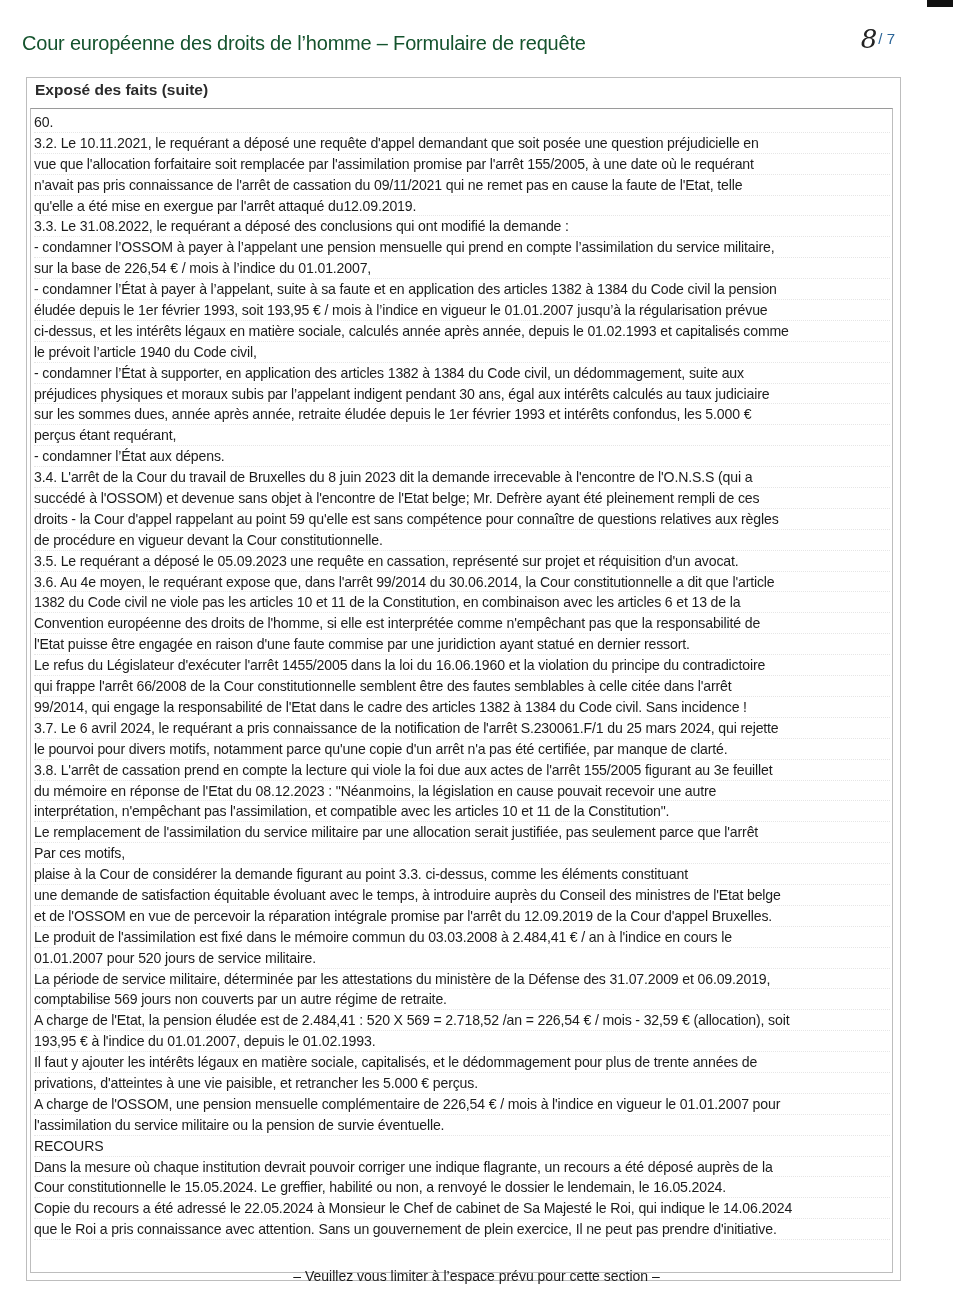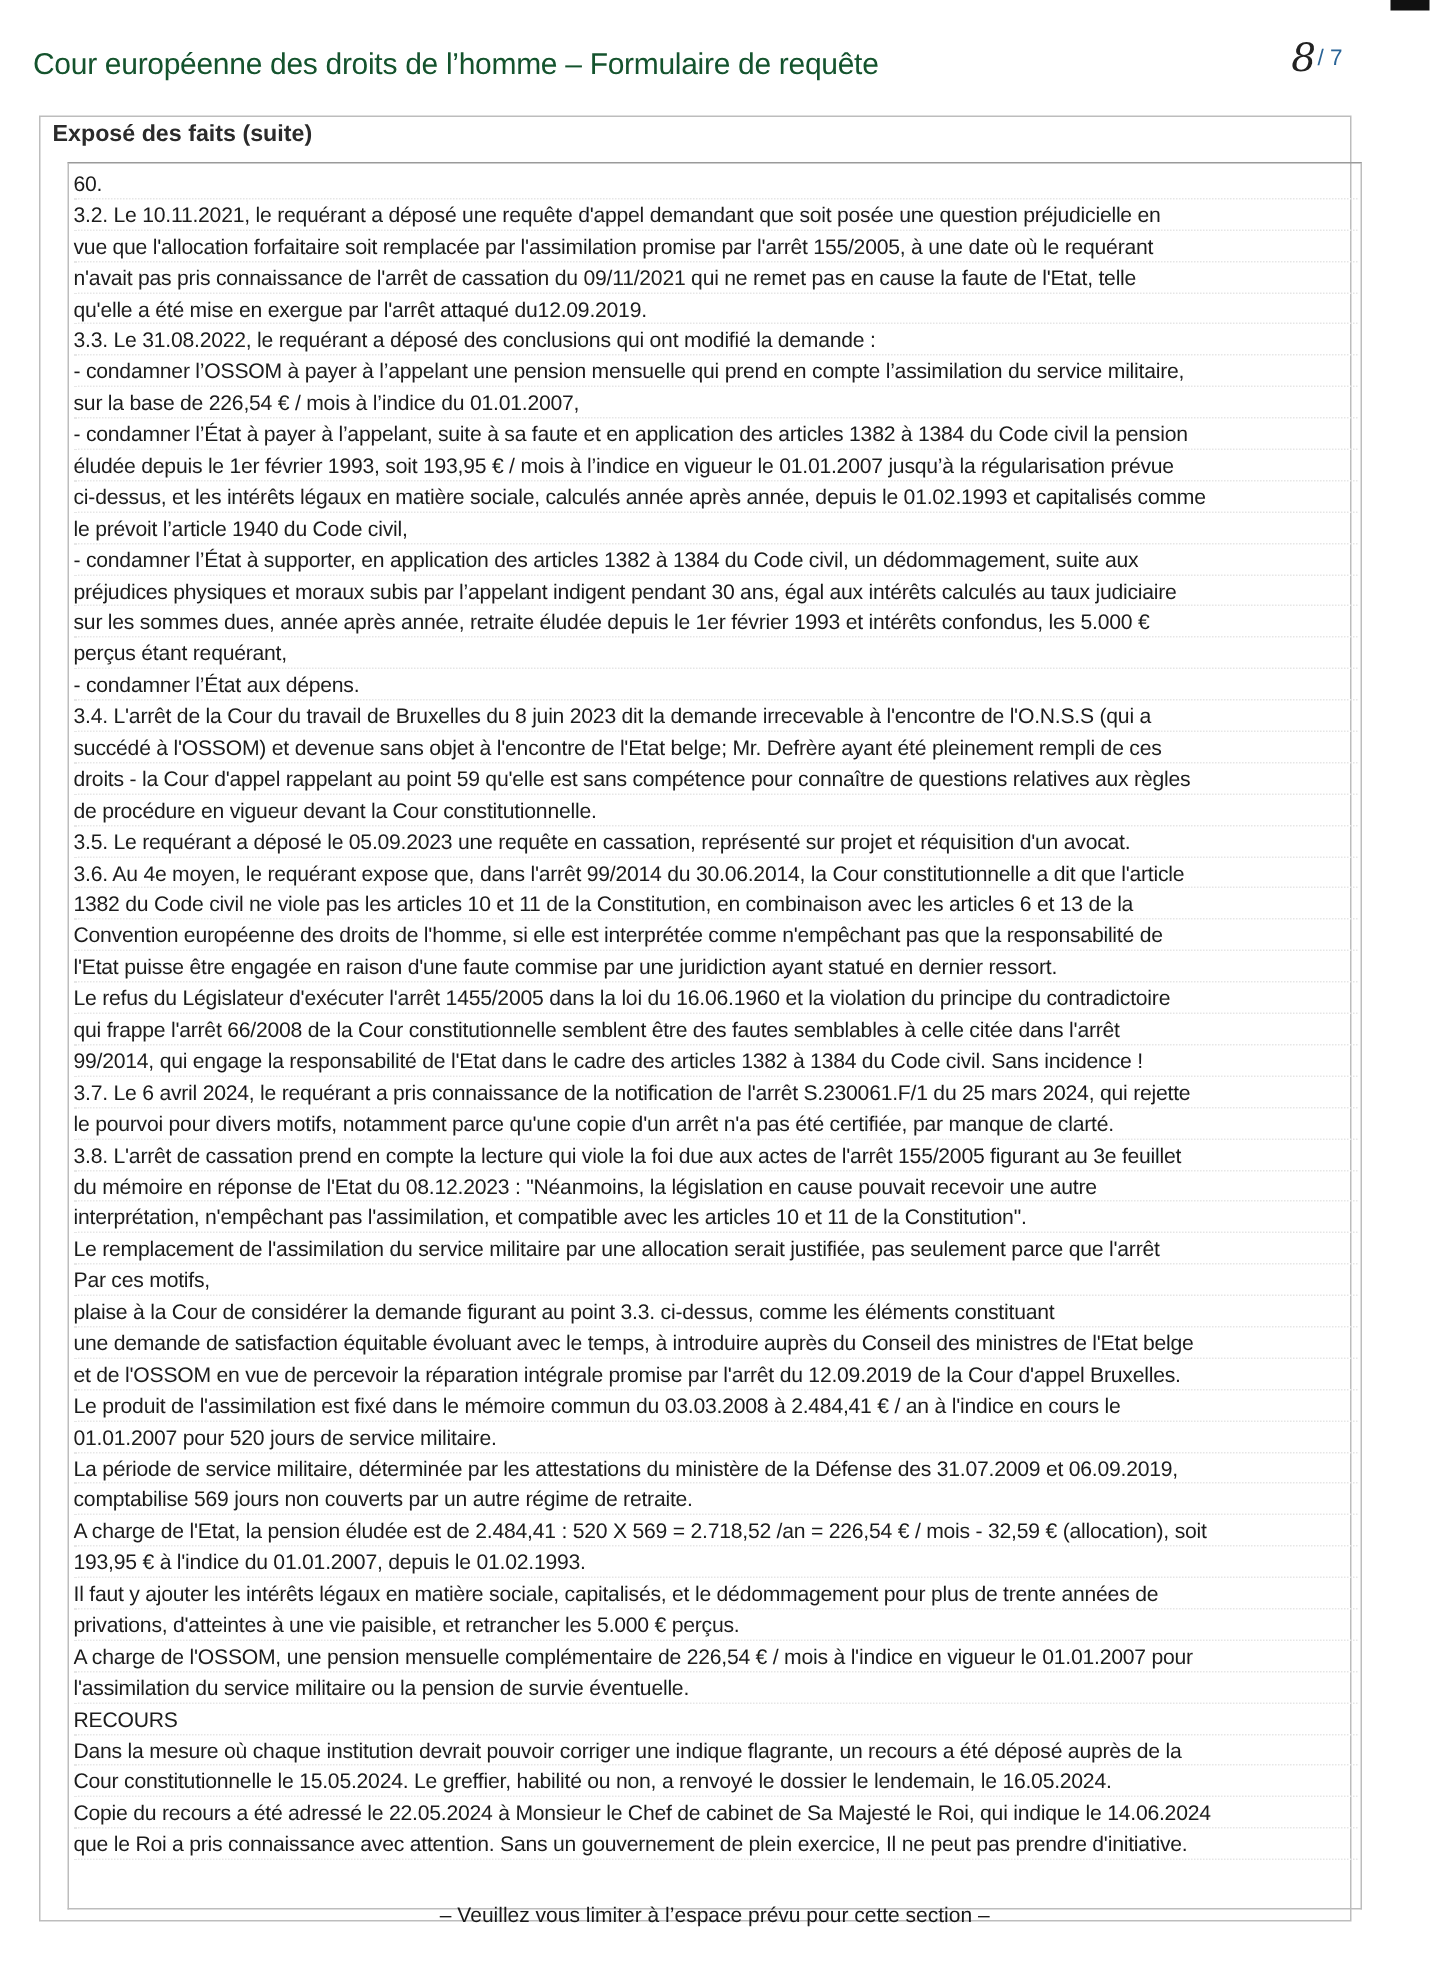--- a/index.html
+++ b/index.html
@@ -26,21 +26,21 @@
   }
   .page-num .total { line-height: 22px; padding-bottom: 2px; }
   .outer-box {
     position: absolute; left: 26px; top: 61px; width: 873px; height: 1202px;
     border: 1px solid #bdbdbd; background: #fff; margin-top: 16px;
   }
   .section-title {
     position: absolute; left: 8px; top: 3px; font-size: 15.5px; font-weight: bold; color: #2b2b2b;
   }
   .inner-box {
-    position: absolute; left: 18px; top: 30px; width: 861px; height: 1163px;
+    position: absolute; left: 3px; top: 30px; width: 861px; height: 1163px;
     border: 1px solid #bdbdbd; border-top: 1px solid #9a9a9a;
   }
   .text-area {
     position: absolute; left: 3px; top: 3px; width: 856px;
     font-size: 14.1px; line-height: 20.9px; color: #1c1c1c; letter-spacing: -0.15px;
   }
   .line {
     white-space: nowrap; overflow: hidden; height: 20.9px;
     border-bottom: 1px dotted #e6e6e6; box-sizing: border-box;
   }

